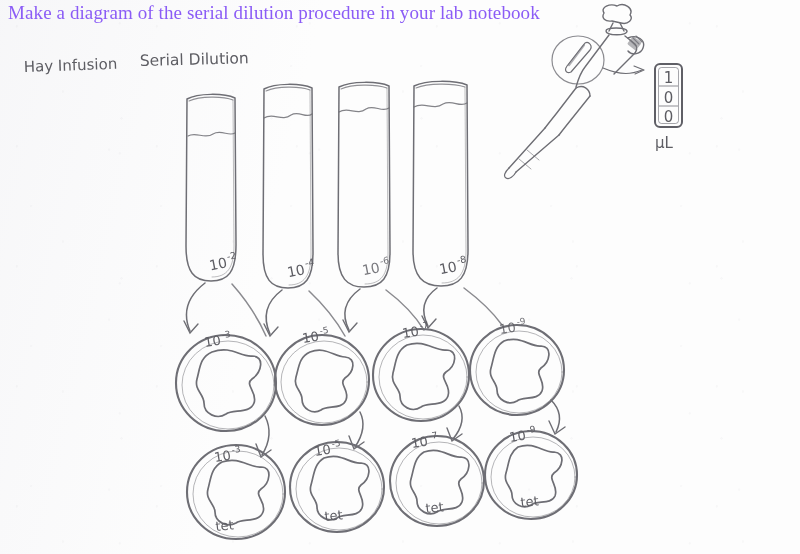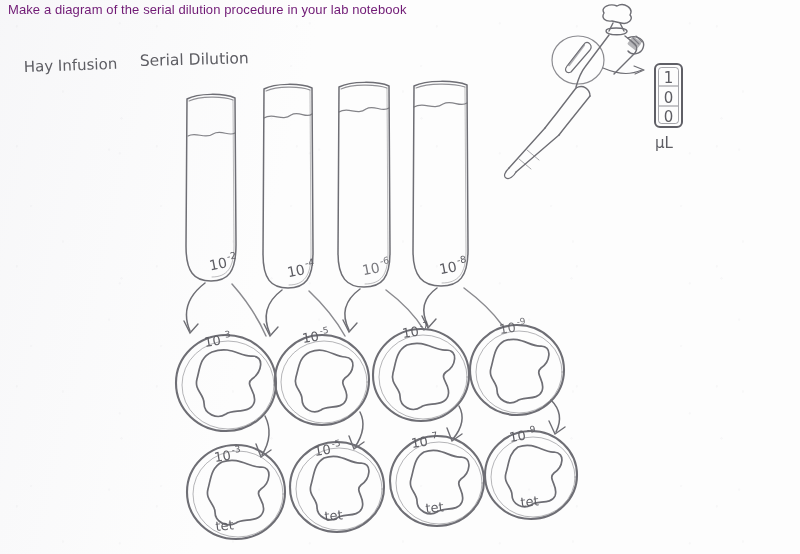--- a/index.html
+++ b/index.html
@@ -27,23 +27,23 @@
       radial-gradient(circle at 81% 74%, rgba(150,150,160,.05) 0 1px, transparent 1.4px),
       radial-gradient(circle at 52% 88%, rgba(150,150,160,.045) 0 1px, transparent 1.4px),
       radial-gradient(circle at 24% 47%, rgba(150,150,160,.045) 0 1px, transparent 1.4px),
       linear-gradient(103deg, rgba(246,246,248,.9) 0%, rgba(255,255,255,0) 35%);
     background-size:140px 120px,170px 150px,190px 130px,150px 160px,210px 170px,130px 140px,100% 100%;
   }
   #prompt{
     position:absolute;
     left:8px;top:2px;
     width:620px;
-    font-family:Liberation Sans, sans-serif;
-    font-size:13px;
-    color:#701a75;
+    font-family:Liberation Serif, serif;
+    font-size:19px;
+    color:#8b5cf6;
     letter-spacing:.1px;
     white-space:nowrap;
   }
   svg#art{
     position:absolute;left:0;top:0;
     width:800px;height:554px;
   }
   .hand{
     font-family:"DejaVu Sans",sans-serif;
     fill:#5d5d63;

